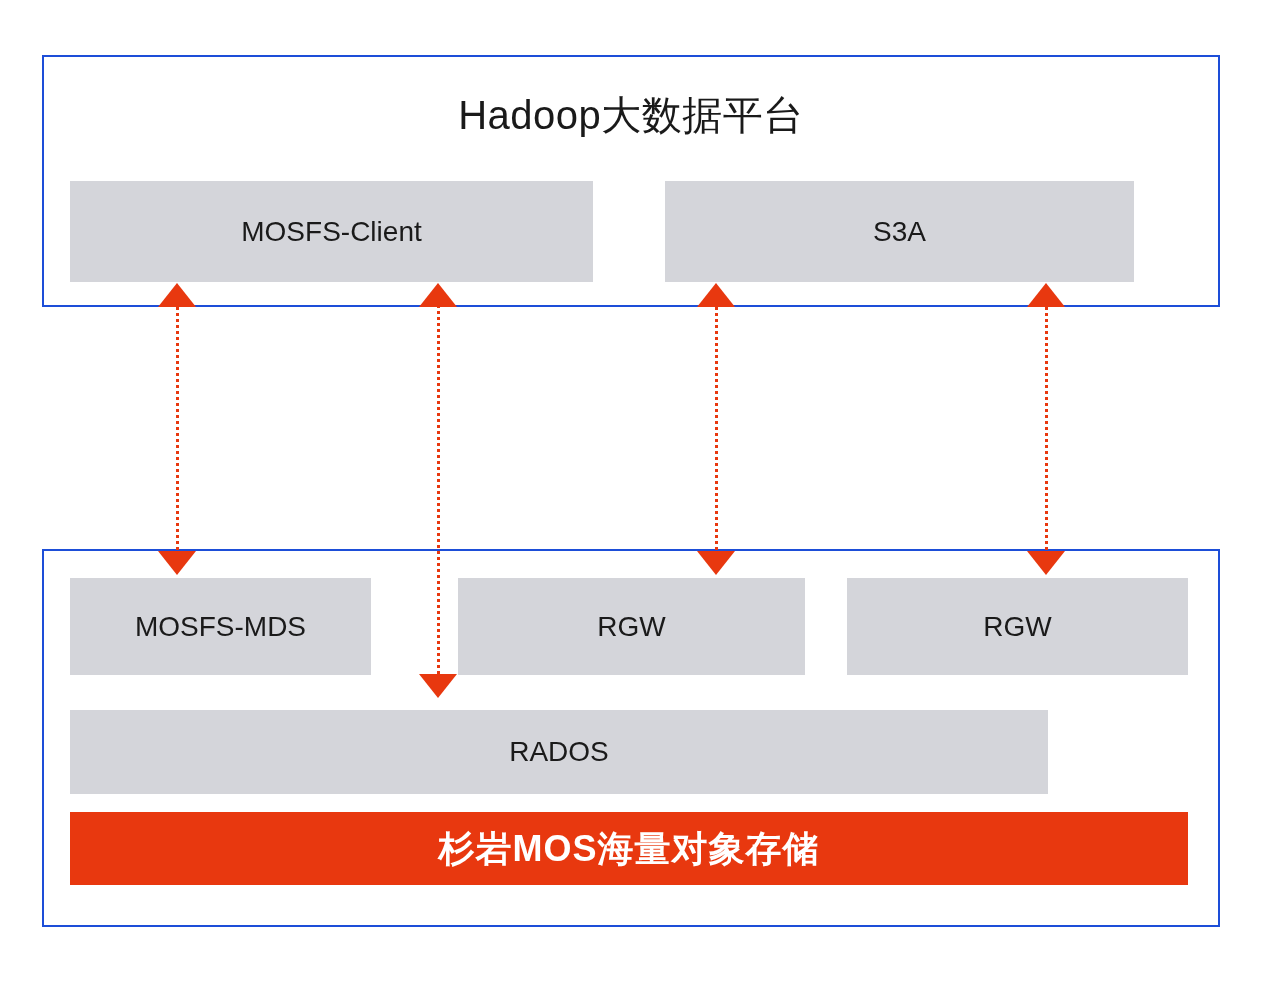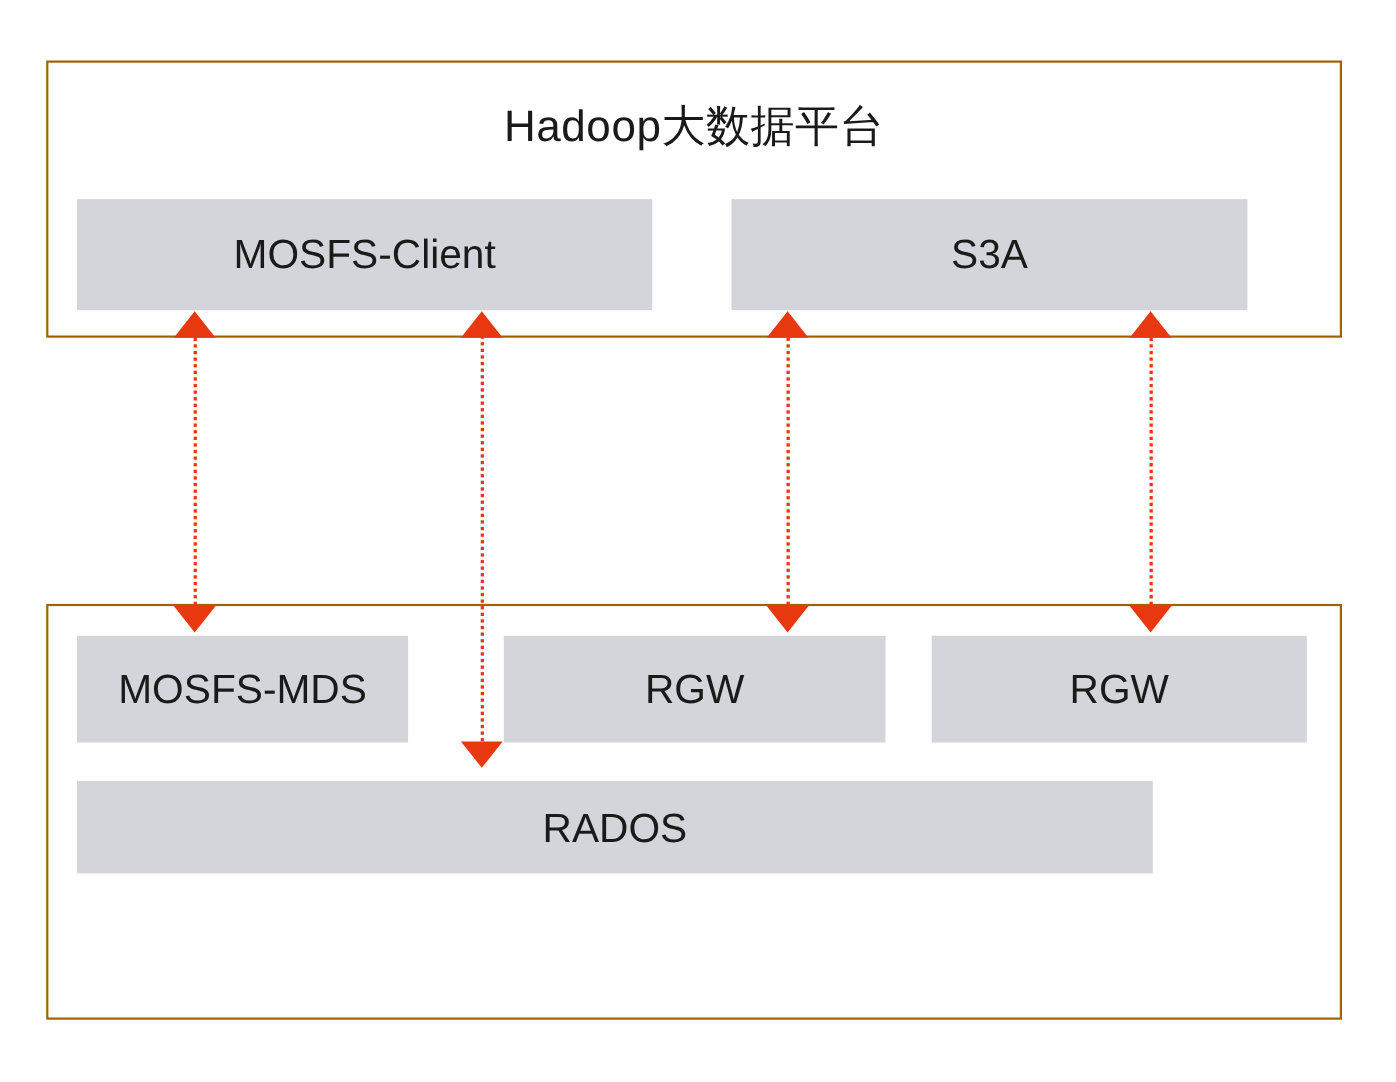--- a/index.html
+++ b/index.html
@@ -15,21 +15,21 @@
     width: 1269px;
     height: 984px;
     background: #ffffff;
     overflow: hidden;
   }
 
   
   .panel {
     position: absolute;
     background: #ffffff;
-    border: 2px solid #a16207;
+    border: 2px solid #1d4ed8;
     box-sizing: border-box;
   }
   #panel-hadoop {
     left: 42px;
     top: 55px;
     width: 1178px;
     height: 252px;
   }
   #panel-mos {
     left: 42px;
@@ -55,21 +55,21 @@
   
   .gbox {
     position: absolute;
     background: #d4d5da;
     display: flex;
     align-items: center;
     justify-content: center;
     box-sizing: border-box;
   }
   .gbox-label {
-    font-size: 37px;
+    font-size: 28px;
     color: #1a1a1a;
     font-weight: 400;
     line-height: 1;
     white-space: nowrap;
   }
 
   
   #box-mosfs-client { left: 70px;  top: 181px; width: 523px; height: 101px; }
   #box-s3a          { left: 665px; top: 181px; width: 469px; height: 101px; }
 
@@ -152,20 +152,23 @@
   </div>
 
   <div class="gbox" id="box-rgw-2">
     <span class="gbox-label">RGW</span>
   </div>
 
   <div class="gbox" id="box-rados">
     <span class="gbox-label">RADOS</span>
   </div>
 
+  <div id="bar-mos">
+    <span class="bar-label">杉岩MOS海量对象存储</span>
+  </div>
 
   <div class="conn-line" style="left:176px; top:300px; height:262px;"></div>
   <div class="arrow arrow-up" style="left:158px; top:283px;"></div>
   <div class="arrow arrow-down" style="left:158px; top:551px;"></div>
 
   <div class="conn-line" style="left:437px; top:300px; height:385px;"></div>
   <div class="arrow arrow-up" style="left:419px; top:283px;"></div>
   <div class="arrow arrow-down" style="left:419px; top:674px;"></div>
 
   <div class="conn-line" style="left:715px; top:300px; height:262px;"></div>

